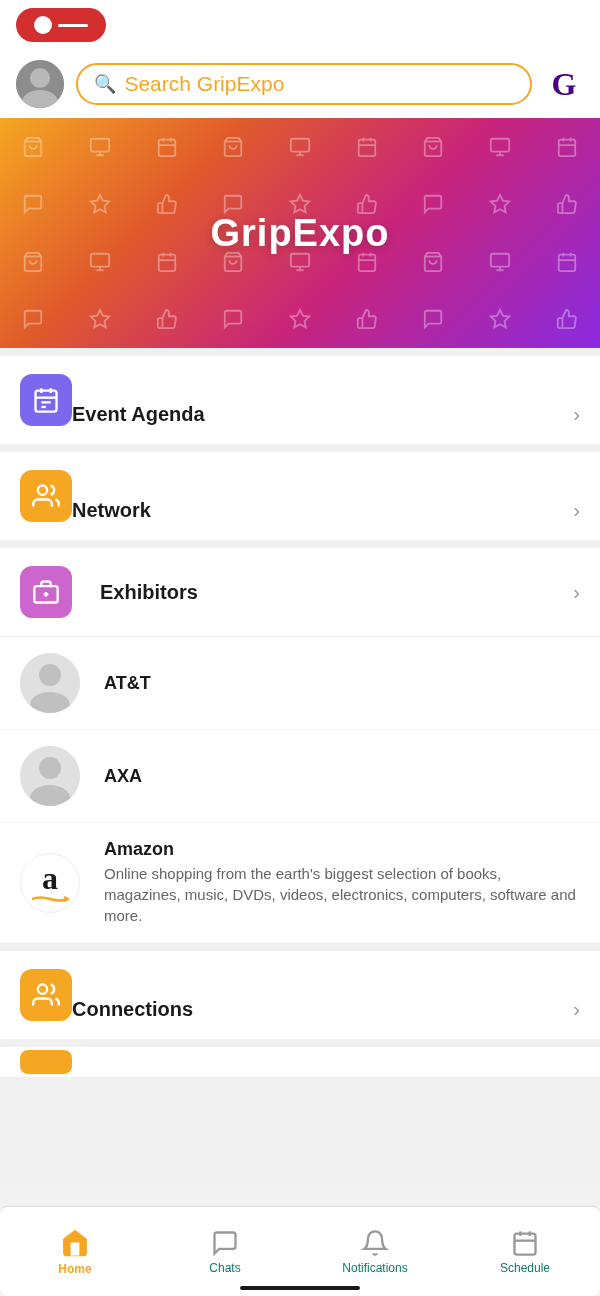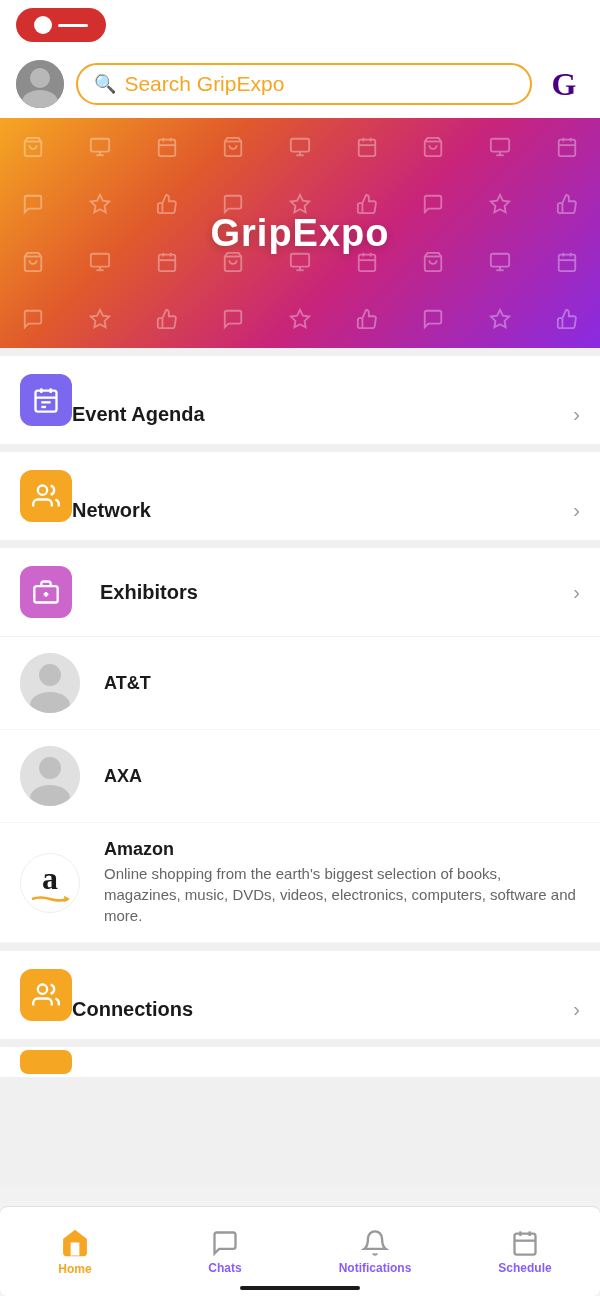--- a/index.html
+++ b/index.html
@@ -231,22 +231,21 @@
       display: flex;
       flex-direction: column;
       align-items: center;
       justify-content: center;
       gap: 4px;
       cursor: pointer;
       padding-top: 10px;
     }
     .nav-label {
       font-size: 12px;
-      color: #8b5cf6;
-      font-weight: bold;
+      color: #0f766e;
     }
     .nav-label-active {
       color: #f5a623;
       font-weight: 600;
     }
     .bottom-indicator {
       position: fixed;
       bottom: 6px;
       left: 50%;
       transform: translateX(-50%);

